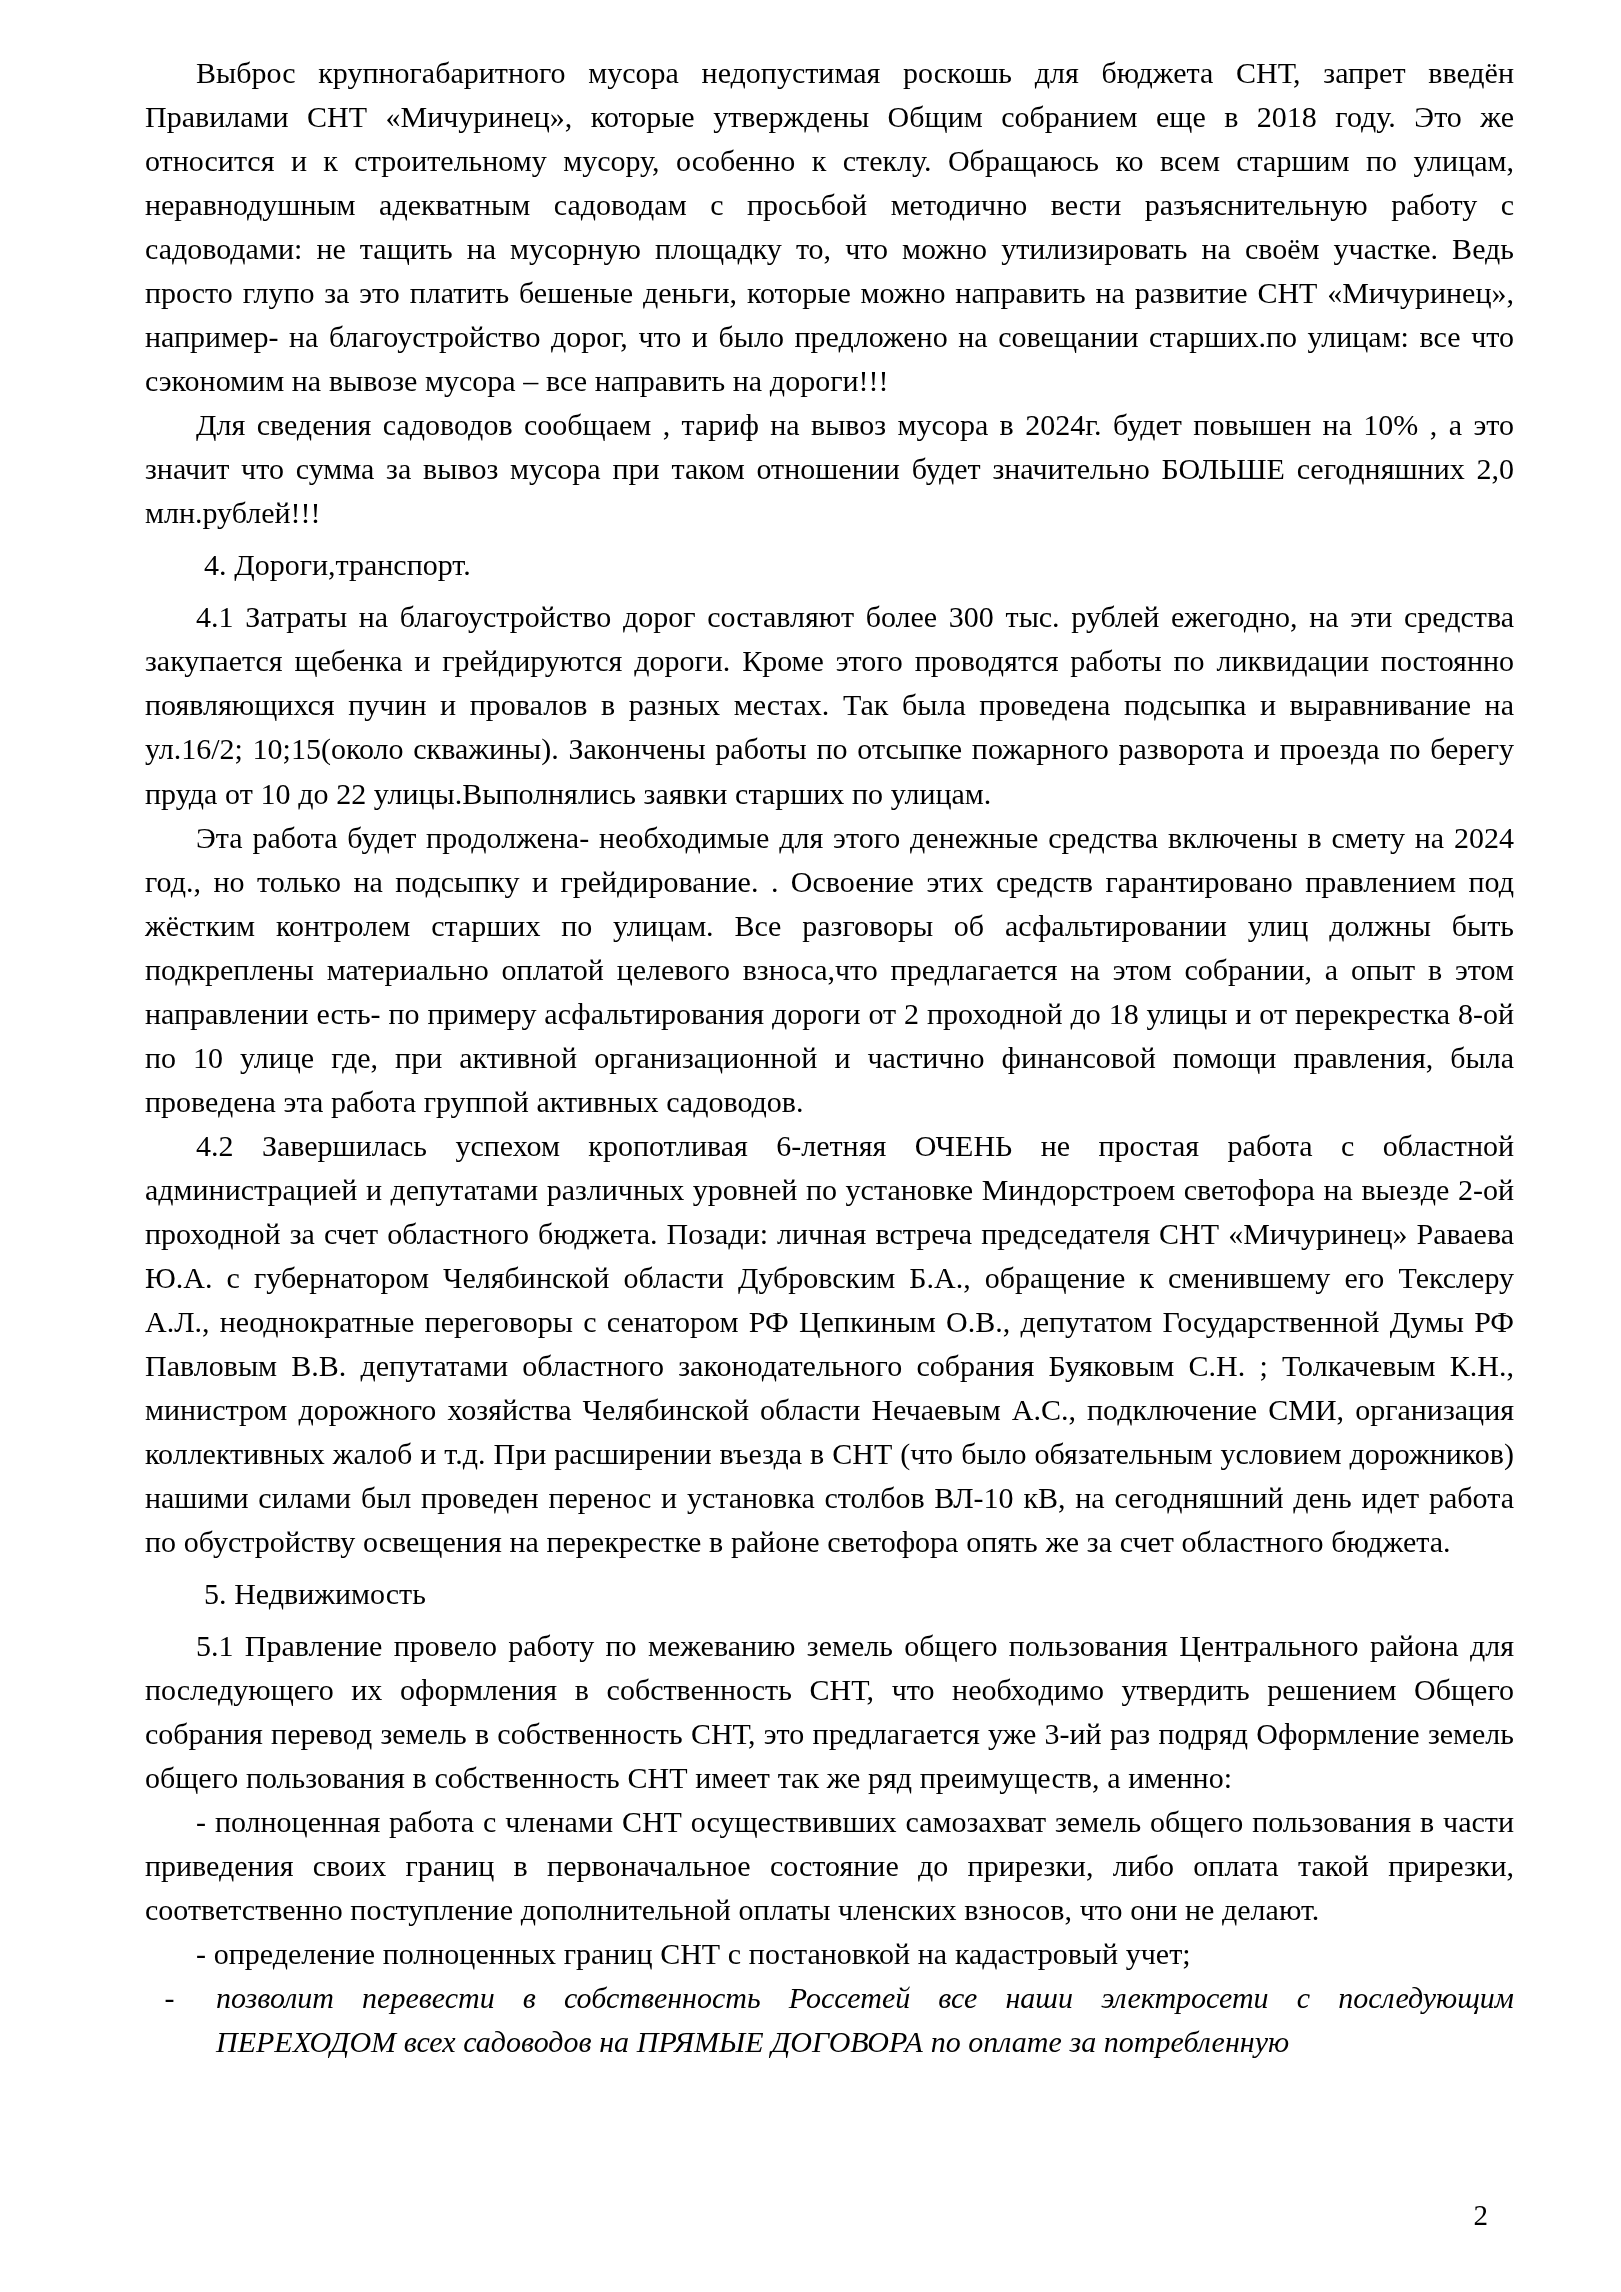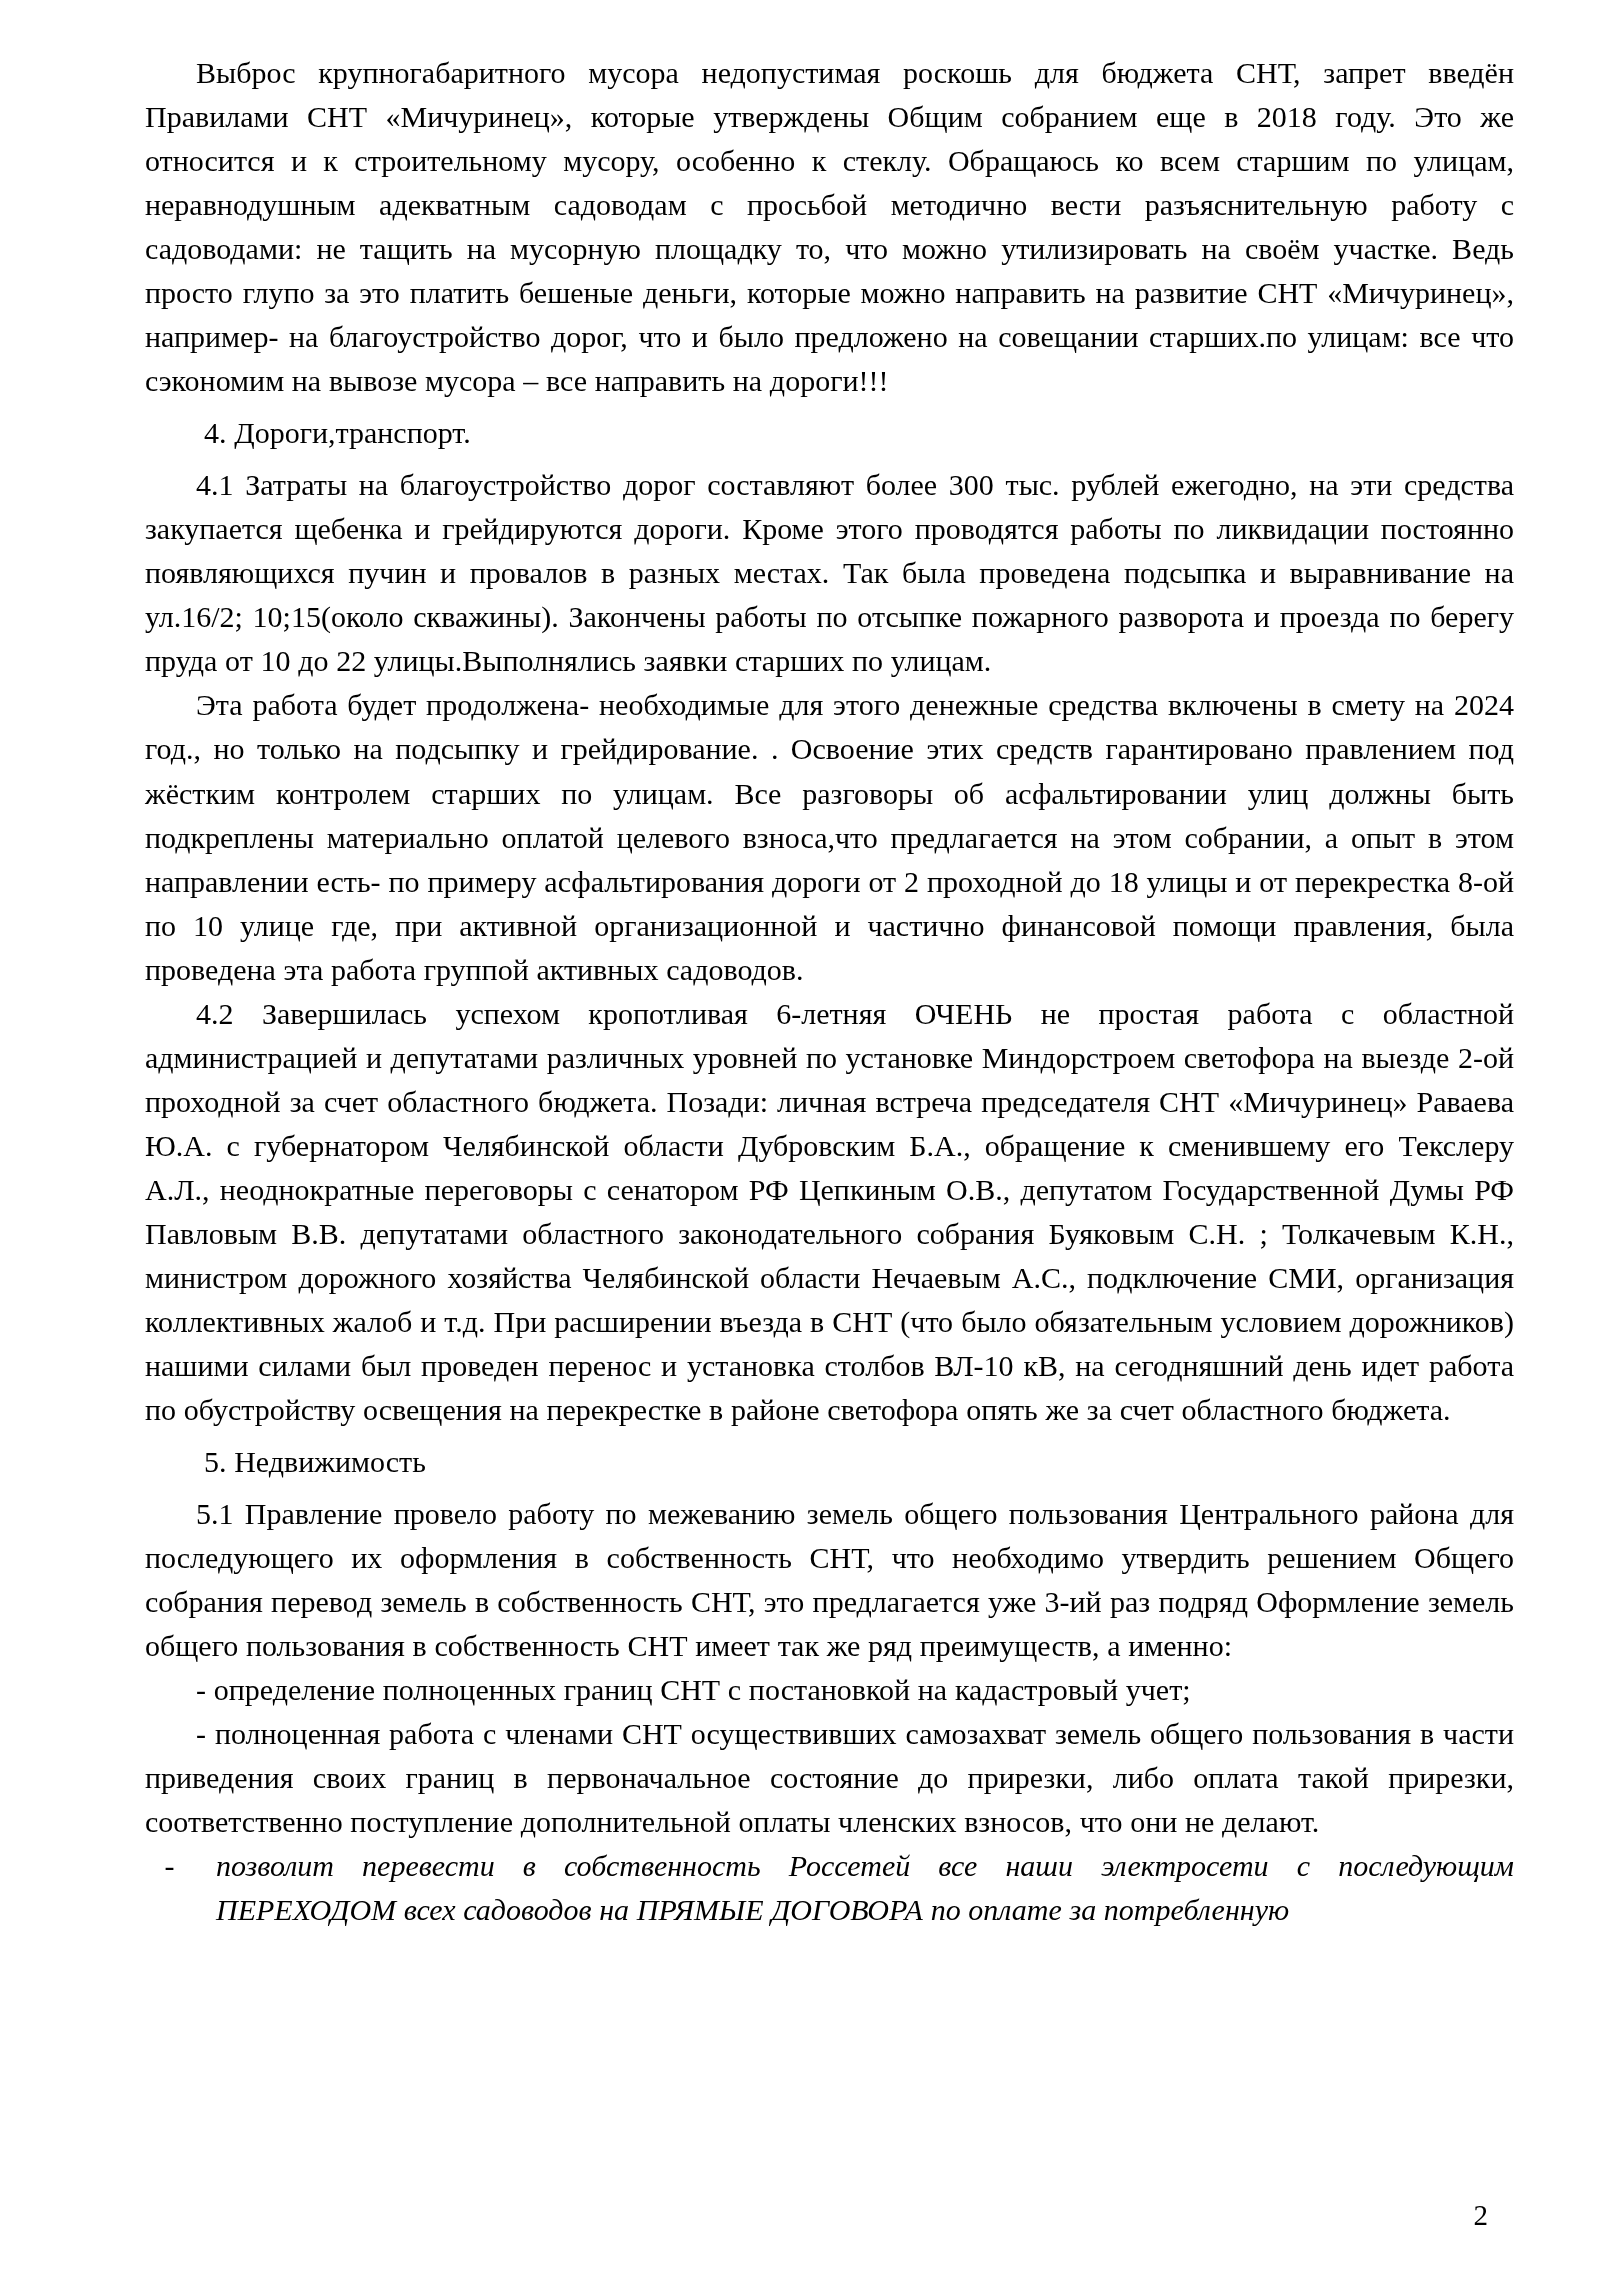--- a/index.html
+++ b/index.html
@@ -64,37 +64,38 @@
 </style>
 </head>
 <body>
 
 <div class="page">
 
   <div class="doc-body">
 
     <p class="para">Выброс крупногабаритного мусора недопустимая роскошь для бюджета СНТ, запрет введён  Правилами СНТ «Мичуринец», которые  утверждены Общим собранием  еще в 2018 году. Это же относится и к строительному мусору, особенно к стеклу. Обращаюсь ко всем старшим по  улицам, неравнодушным адекватным садоводам с просьбой методично вести разъяснительную работу с садоводами: не тащить на мусорную площадку то, что можно утилизировать на своём участке. Ведь просто глупо за это платить бешеные деньги, которые можно направить на развитие  СНТ «Мичуринец», например- на благоустройство дорог, что и было предложено на совещании старших.по улицам:  все что сэкономим на вывозе мусора – все направить на дороги!!!</p>
 
+    <p class="para">Для сведения садоводов сообщаем , тариф на вывоз мусора в 2024г. будет повышен на 10% , а это значит что сумма за вывоз мусора при таком отношении будет значительно БОЛЬШЕ   сегодняшних 2,0 млн.рублей!!!</p>
 
     <p class="heading-line">4. Дороги,транспорт.</p>
 
     <p class="para">4.1  Затраты на благоустройство дорог составляют   более 300 тыс. рублей ежегодно, на эти средства закупается щебенка и грейдируются дороги. Кроме этого проводятся работы по ликвидации постоянно появляющихся пучин и провалов  в разных местах. Так была проведена подсыпка и выравнивание на ул.16/2; 10;15(около скважины). Закончены работы по отсыпке пожарного разворота и проезда по берегу пруда от 10 до 22 улицы.Выполнялись заявки старших по улицам.</p>
 
     <p class="para">Эта работа будет продолжена- необходимые для этого денежные средства включены в смету на 2024 год., но только на подсыпку   и   грейдирование. . Освоение этих средств гарантировано правлением под жёстким контролем старших по улицам. Все разговоры об асфальтировании улиц должны быть подкреплены материально оплатой   целевого взноса,что предлагается на этом собрании,  а опыт в этом направлении  есть- по примеру асфальтирования дороги от 2 проходной до 18 улицы и от перекрестка 8-ой по 10 улице где, при активной организационной и частично финансовой помощи правления, была проведена эта работа группой активных садоводов.</p>
 
     <p class="para"> 4.2 Завершилась успехом кропотливая 6-летняя ОЧЕНЬ не простая работа с областной администрацией и депутатами различных уровней  по установке Миндорстроем светофора на выезде 2-ой проходной за счет областного бюджета. Позади: личная встреча председателя СНТ «Мичуринец» Раваева Ю.А. с губернатором Челябинской области Дубровским Б.А., обращение к сменившему его Текслеру А.Л., неоднократные переговоры с сенатором РФ  Цепкиным О.В., депутатом Государственной Думы РФ Павловым В.В. депутатами областного законодательного собрания Буяковым С.Н. ; Толкачевым К.Н., министром дорожного хозяйства Челябинской области Нечаевым А.С., подключение СМИ, организация коллективных жалоб и т.д. При расширении въезда в СНТ (что было обязательным условием дорожников) нашими силами был проведен перенос и установка столбов ВЛ-10 кВ, на сегодняшний   день идет работа по обустройству освещения на перекрестке в районе светофора опять же за счет областного бюджета.</p>
 
     <p class="heading-line">5. Недвижимость</p>
 
     <p class="para">5.1 Правление провело работу по межеванию земель общего пользования Центрального района для последующего их оформления в собственность СНТ, что  необходимо утвердить решением Общего собрания перевод земель в собственность СНТ, это предлагается уже 3-ий раз подряд Оформление земель общего пользования в собственность СНТ имеет так же ряд преимуществ, а именно:</p>
 
 
+    <p class="para">- полноценная работа с членами СНТ осуществивших самозахват земель общего пользования в части приведения своих границ в первоначальное состояние до прирезки, либо оплата такой прирезки, соответственно поступление дополнительной оплаты членских взносов, что они не делают.</p>
+
     <p class="para">- определение полноценных границ СНТ с постановкой на кадастровый учет;</p>
-
-    <p class="para">- полноценная работа с членами СНТ осуществивших самозахват земель общего пользования в части приведения своих границ в первоначальное состояние до прирезки, либо оплата такой прирезки, соответственно поступление дополнительной оплаты членских взносов, что они не делают.</p>
 
     <div class="dash-item">
       <span class="marker">-</span>
       <span class="dash-text">позволит перевести в собственность Россетей все наши электросети с последующим ПЕРЕХОДОМ всех садоводов  на ПРЯМЫЕ ДОГОВОРА по оплате за потребленную</span>
     </div>
 
   </div>
 
   <div class="page-number">2</div>
 

